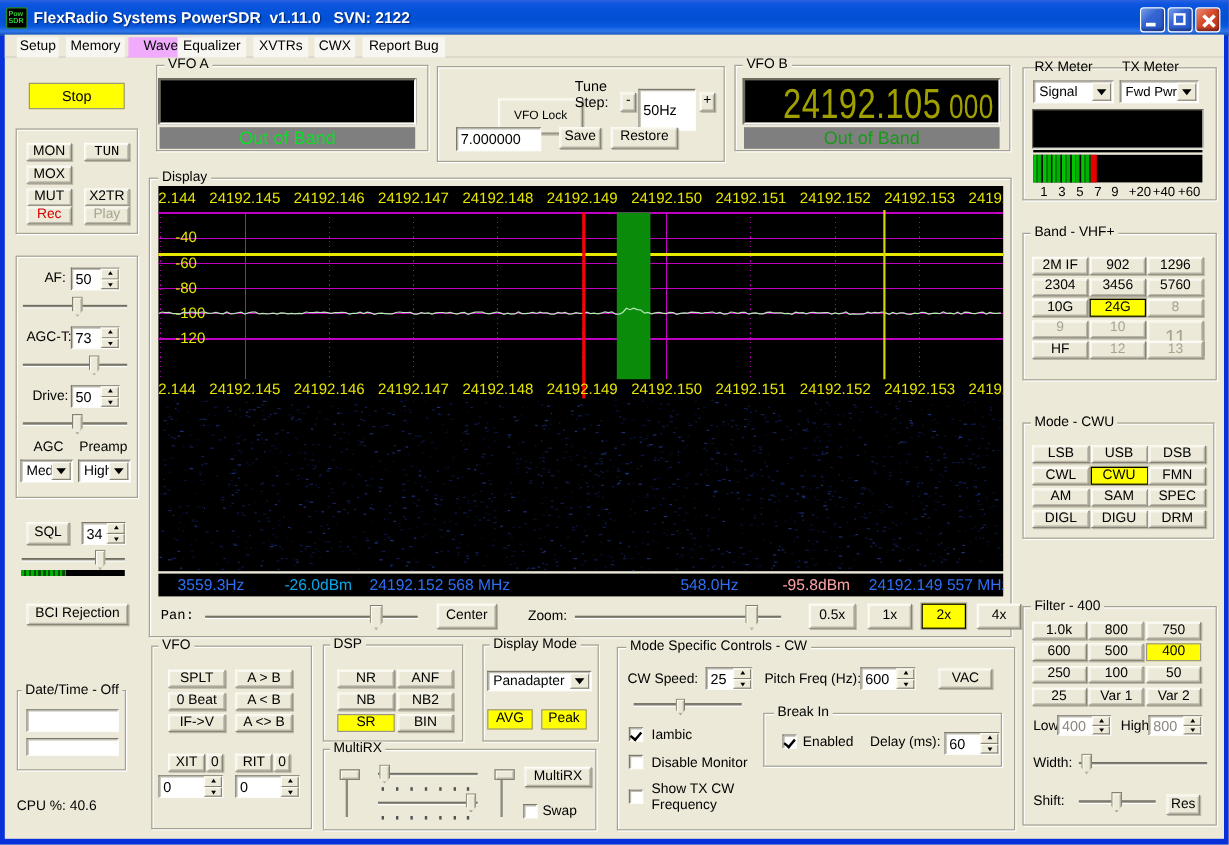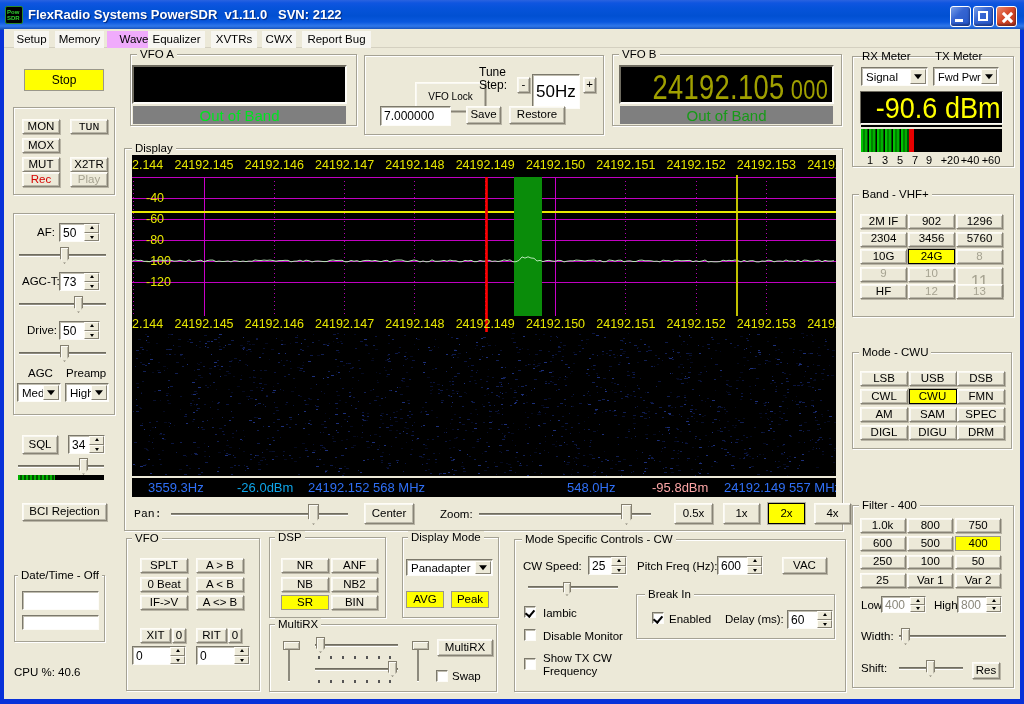--- a/index.html
+++ b/index.html
@@ -146,21 +146,21 @@
 <div class="blk" style="left:132px;top:65px;width:215px;height:39px"></div>
 <div style="position:absolute;left:133px;top:106px;width:213px;height:18px;background:#7f7f7f;text-align:center;color:#00e421;font-size:15px;line-height:20px">Out of Band</div>
 <div class="gb" style="left:364px;top:55px;width:240px;height:80px"></div>
 <div class="btn " style="left:381px;top:82px;width:71px;height:30px;font-size:10px;margin-left:34px;">VFO Lock</div>
 <div class="numb" style="left:380px;top:106px;width:71px;height:20px;font-size:12px">
           <span>7.000000</span>
         </div>
 <div class="lb " style="left:479px;top:66px;font-size:12px;">Tune</div>
 <div class="lb " style="left:479px;top:79px;font-size:12px;">Step:</div>
 <div class="btn " style="left:517px;top:77px;width:13px;height:16px;font-size:11.5px;">-</div>
-<div class="numb" style="left:532px;top:74px;width:48px;height:35px;font-size:17px">
+<div class="numb" style="left:532px;top:74px;width:48px;height:35px;font-size:12px">
           <span>50Hz</span>
         </div>
 <div class="btn " style="left:583px;top:77px;width:13px;height:16px;font-size:11.5px;">+</div>
 <div class="btn " style="left:466px;top:106px;width:35px;height:18px;font-size:11.5px;">Save</div>
 <div class="btn " style="left:509px;top:106px;width:56px;height:18px;font-size:11.5px;">Restore</div>
 <div class="gb" style="left:612px;top:54px;width:230px;height:72px">
           <span class="gbl" style="left:6px">VFO B</span>
         </div>
 <div class="blk" style="left:619px;top:65px;width:215px;height:39px"></div>
 <div class="lb" style="left:619px;top:68px;width:209px;height:37px;color:#a0a000;font-size:35px;line-height:37px">
@@ -172,23 +172,20 @@
 <div class="lb " style="left:935px;top:50px;font-size:11.5px;">TX Meter</div>
 <div class="combo" style="left:861px;top:67px;width:67px;height:19px;font-size:11.5px">
           <span>Signal</span>
           <i></i>
         </div>
 <div class="combo" style="left:933px;top:67px;width:66px;height:19px;font-size:11px">
           <span>Fwd Pwr</span>
           <i></i>
         </div>
 <div class="blk" style="left:860px;top:91px;width:143px;height:33px;border-width:1px"></div>
-<div class="lb" style="left:861px;top:92px;width:139px;height:31px;color:#ffff00;font-size:30px;line-height:31px">
-          <span style="position:absolute;right:0;top:0;white-space:nowrap;transform:scaleX(.9);transform-origin:100% 50%">-90.6 dBm</span>
-        </div>
 <div style="position:absolute;left:861px;top:125px;width:141px;height:2px;background:#000"></div>
 <div style="position:absolute;left:861px;top:129px;width:141px;height:23px;background:#000">
 <div style="position:absolute;left:0;top:0;width:48px;height:23px;background:repeating-linear-gradient(90deg,#00c400 0 2.5px,#008000 2.5px 4px,#00b000 4px 6.5px,#005000 6.5px 8px)"></div>
 <div style="position:absolute;left:7px;top:0;width:1px;height:23px;background:#000"></div>
 <div style="position:absolute;left:15px;top:0;width:1px;height:23px;background:#000"></div>
 <div style="position:absolute;left:23px;top:0;width:1px;height:23px;background:#000"></div>
 <div style="position:absolute;left:31px;top:0;width:1px;height:23px;background:#000"></div>
 <div style="position:absolute;left:39px;top:0;width:1px;height:23px;background:#000"></div>
 <div style="position:absolute;left:48px;top:0;width:5px;height:23px;background:#e80000"></div>
 </div>

